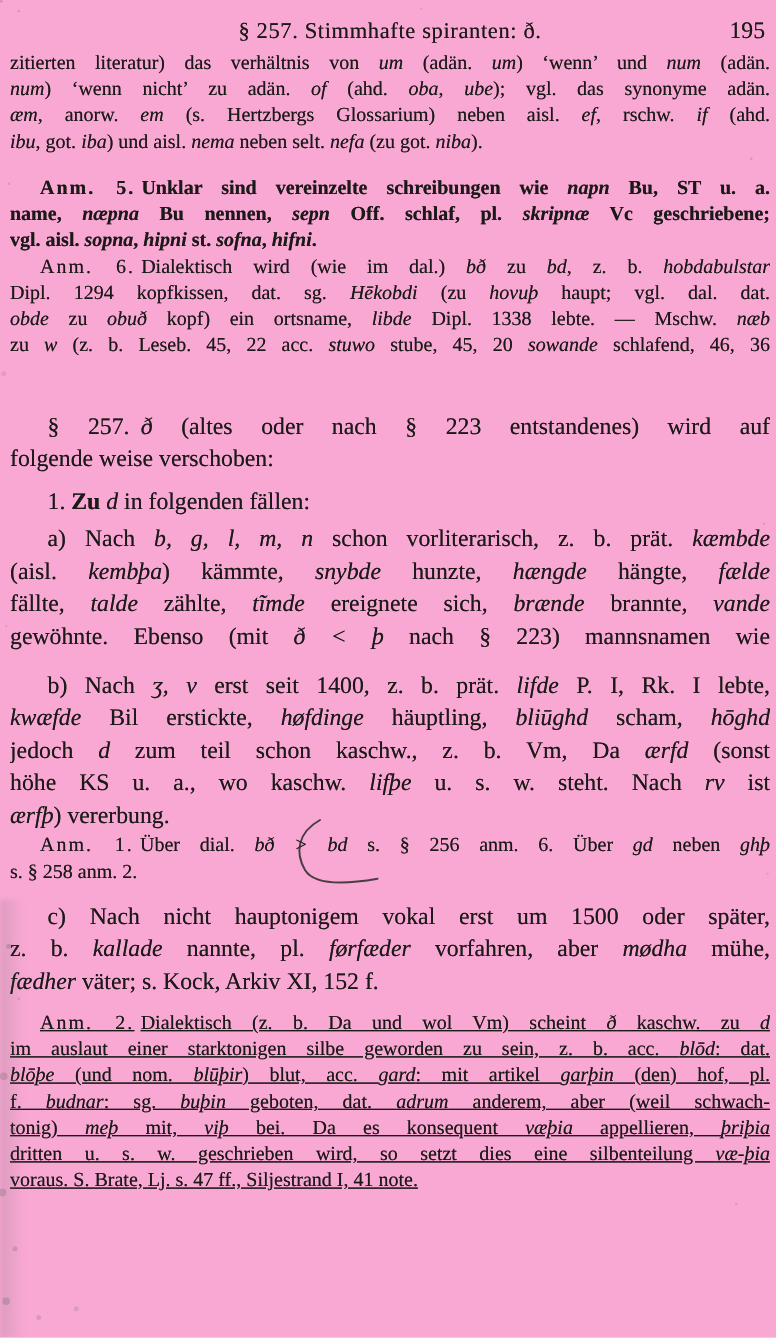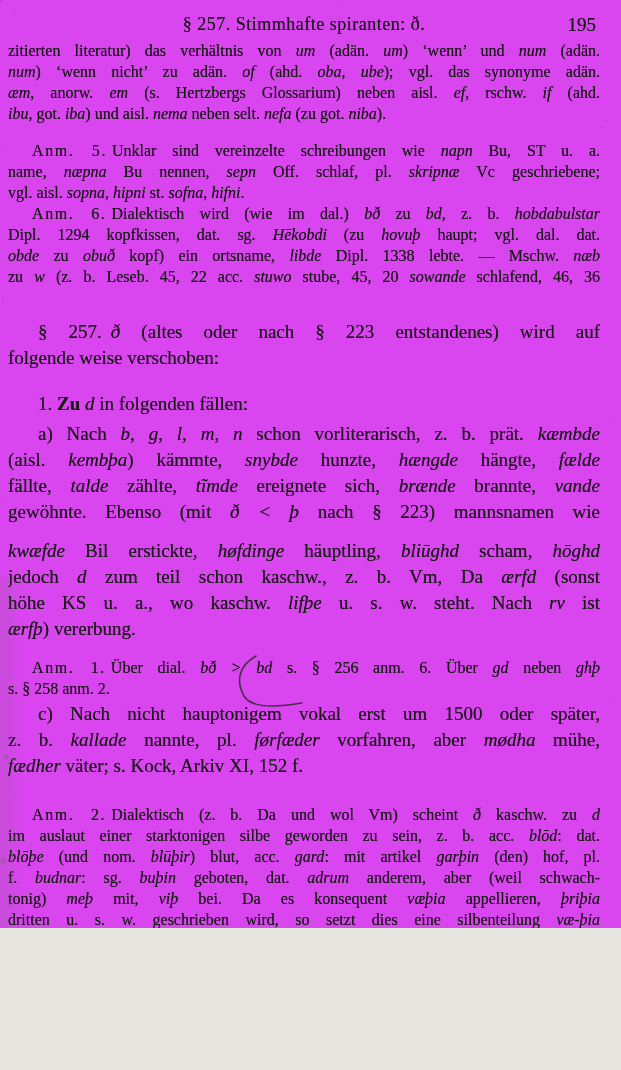--- a/index.html
+++ b/index.html
@@ -1,54 +1,54 @@
 <!DOCTYPE html>
 <html><head>
 <meta charset="utf-8">
 <style>
   html,body { margin:0; padding:0; background:#e8e6e0; }
   .page {
     position: relative;
-    width: 621px; height: 928px;
+    width: 621px; height: 1070px;
     margin: 0 auto;
-    background: #d946ef;
+    background: #f9a8d4;
     color: #1b1a18;
     font-family: "Liberation Serif", "DejaVu Serif", serif;
     overflow: hidden;
     box-sizing: border-box;
-    padding: 14px 21px 0 8px;
+    padding: 14px 5px 0 8px;
     text-shadow: 0 0 0.5px rgba(20,20,20,.7);
   }
   .runhead { position: relative; height: 21px; font-size: 18px; }
   .runhead .title { position:absolute; left:0; right:0; text-align:center; letter-spacing:.5px; }
   .runhead .pageno { position:absolute; right:4px; top:0; font-size:19px;text-align:center; }
   .textblock { position: relative; }
   .para { position: relative; }
   .para.small { font-size: 16px; line-height: 21px; }
   .para.large { font-size: 19px; line-height: 26px; }
   .line { text-align: justify; text-align-last: justify; overflow: hidden; white-space: nowrap0; }
   .line.end { text-align-last: left; }
   .para.small .line.indent { padding-left: 24px; }
   .para.large .line.indent { padding-left: 30px; }
   .seg-i { font-style: italic; }
   .seg-b { font-weight: bold; }
   .seg-s { letter-spacing: 1.6px; margin-right: 5px; }
   .seg-g { margin-right: 9px; }
   
   .para[data-name="intro-continuation"] { margin-top: 5px; }
-  .para[data-name="anm-5"]  { margin-top: 16px; }
+  .para[data-name="anm-5"]  { margin-top: 16px; font-weight: bold; }
   .para[data-name="anm-6"]  { margin-top: 0; }
   .para[data-name="anm-7"]  { margin-top: 0; }
-  .para[data-name="section-257-intro"] { margin-top: 32px; }
-  .para[data-name="item-1-zu-d"] { margin-top: 20px; }
+  .para[data-name="section-257-intro"] { margin-top: 42px; }
+  .para[data-name="item-1-zu-d"] { margin-top: 8px; }
   .para[data-name="item-a"] { margin-top: 4px; }
   .para[data-name="item-b"] { margin-top: 13px; }
-  .para[data-name="anm-1"]  { margin-top: 15px; }
-  .para[data-name="item-c"] { margin-top: 2px; font-family: Liberation Serif, serif; }
-  .para[data-name="anm-2"]  { margin-top: 25px; }
+  .para[data-name="anm-1"]  { margin-top: 0; }
+  .para[data-name="item-c"] { margin-top: 13px; font-family: Liberation Serif, serif; }
+  .para[data-name="anm-2"]  { margin-top: 9px; text-decoration: underline; }
   .penmark { position:absolute; left:230px; top:648px; pointer-events:none; }
   .smudge {
     position:absolute; left:0; bottom:0; width:20px; height:350px;
     background: linear-gradient(to right, rgba(110,110,105,.20), rgba(110,110,105,0));
     filter: blur(2px);
   }
   .speckles {
     position:absolute; top:0; left:0; width:2px; height:2px; border-radius:50%;
     background:rgba(70,70,65,.25);
     box-shadow:
@@ -99,20 +99,21 @@
       <div class="para large" data-name="item-1-zu-d">
         <div class="line end indent" data-name="text-line"><span class="seg-r" data-name="text-segment">1. </span><span class="seg-b" data-name="text-segment">Zu</span><span class="seg-r" data-name="text-segment"> </span><span class="seg-i" data-name="italic-term">d</span><span class="seg-r" data-name="text-segment"> in folgenden fällen:</span></div>
       </div>
       <div class="para large" data-name="item-a">
         <div class="line indent" data-name="text-line"><span class="seg-r" data-name="text-segment">a) Nach </span><span class="seg-i" data-name="italic-term">b, g, l, m, n</span><span class="seg-r" data-name="text-segment"> schon vorliterarisch, z. b. prät. </span><span class="seg-i" data-name="italic-term">kæmbde</span></div>
         <div class="line" data-name="text-line"><span class="seg-r" data-name="text-segment">(aisl. </span><span class="seg-i" data-name="italic-term">kembþa</span><span class="seg-r" data-name="text-segment">) kämmte, </span><span class="seg-i" data-name="italic-term">snybde</span><span class="seg-r" data-name="text-segment"> hunzte, </span><span class="seg-i" data-name="italic-term">hængde</span><span class="seg-r" data-name="text-segment"> hängte, </span><span class="seg-i" data-name="italic-term">fælde</span></div>
         <div class="line" data-name="text-line"><span class="seg-r" data-name="text-segment">fällte, </span><span class="seg-i" data-name="italic-term">talde</span><span class="seg-r" data-name="text-segment"> zählte, </span><span class="seg-i" data-name="italic-term">tĩmde</span><span class="seg-r" data-name="text-segment"> ereignete sich, </span><span class="seg-i" data-name="italic-term">brænde</span><span class="seg-r" data-name="text-segment"> brannte, </span><span class="seg-i" data-name="italic-term">vande</span></div>
         <div class="line" data-name="text-line"><span class="seg-r" data-name="text-segment">gewöhnte. Ebenso (mit </span><span class="seg-i" data-name="italic-term">ð &lt; þ</span><span class="seg-r" data-name="text-segment"> nach § 223) mannsnamen wie</span></div>
       </div>
       <div class="para large" data-name="item-b">
+        <div class="line indent" data-name="text-line"><span class="seg-r" data-name="text-segment">b) Nach </span><span class="seg-i" data-name="italic-term">ʒ, v</span><span class="seg-r" data-name="text-segment"> erst seit 1400, z. b. prät. </span><span class="seg-i" data-name="italic-term">lifde</span><span class="seg-r" data-name="text-segment"> P. I, Rk. I lebte,</span></div>
         <div class="line" data-name="text-line"><span class="seg-i" data-name="italic-term">kwæfde</span><span class="seg-r" data-name="text-segment"> Bil erstickte, </span><span class="seg-i" data-name="italic-term">høfdinge</span><span class="seg-r" data-name="text-segment"> häuptling, </span><span class="seg-i" data-name="italic-term">bliūghd</span><span class="seg-r" data-name="text-segment"> scham, </span><span class="seg-i" data-name="italic-term">hōghd</span></div>
         <div class="line" data-name="text-line"><span class="seg-r" data-name="text-segment">jedoch </span><span class="seg-i" data-name="italic-term">d</span><span class="seg-r" data-name="text-segment"> zum teil schon kaschw., z. b. Vm, Da </span><span class="seg-i" data-name="italic-term">ærfd</span><span class="seg-r" data-name="text-segment"> (sonst</span></div>
         <div class="line" data-name="text-line"><span class="seg-r" data-name="text-segment">höhe KS u. a., wo kaschw. </span><span class="seg-i" data-name="italic-term">lifþe</span><span class="seg-r" data-name="text-segment"> u. s. w. steht. Nach </span><span class="seg-i" data-name="italic-term">rv</span><span class="seg-r" data-name="text-segment"> ist</span></div>
         <div class="line end" data-name="text-line"><span class="seg-i" data-name="italic-term">ærfþ</span><span class="seg-r" data-name="text-segment">) vererbung.</span></div>
       </div>
       <div class="para small" data-name="anm-1">
         <div class="line indent" data-name="text-line"><span class="seg-s" data-name="text-segment">Anm. 1.</span><span class="seg-r" data-name="text-segment">Über dial. </span><span class="seg-i" data-name="italic-term">bð &gt; bd</span><span class="seg-r" data-name="text-segment"> s. § 256 anm. 6. Über </span><span class="seg-i" data-name="italic-term">gd</span><span class="seg-r" data-name="text-segment"> neben </span><span class="seg-i" data-name="italic-term">ghþ</span></div>
         <div class="line end" data-name="text-line"><span class="seg-r" data-name="text-segment">s. § 258 anm. 2.</span></div>
       </div>
       <div class="para large" data-name="item-c">

